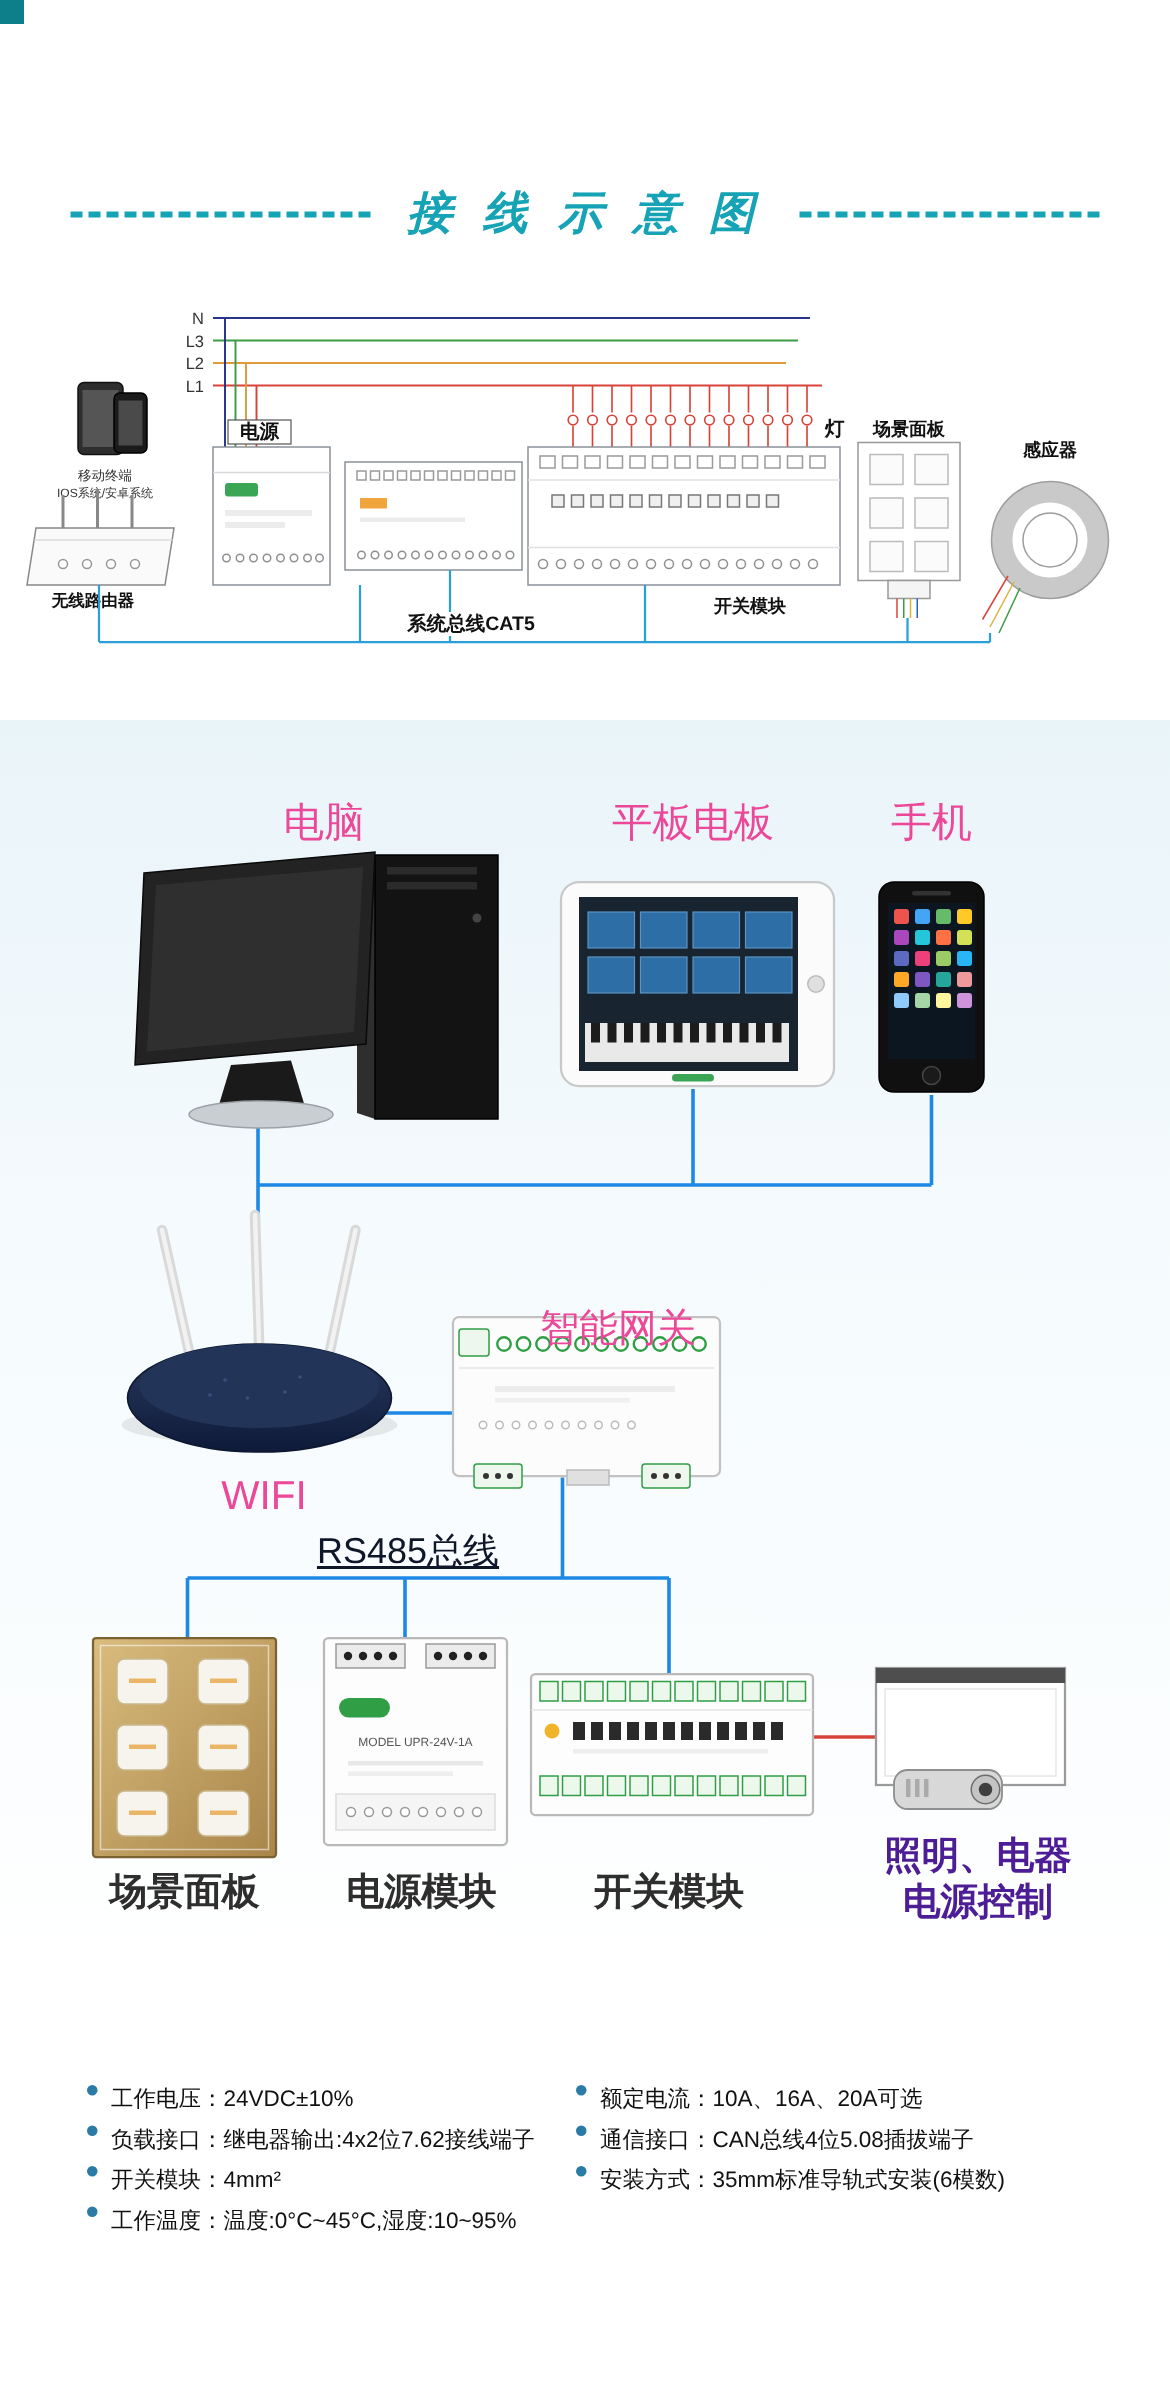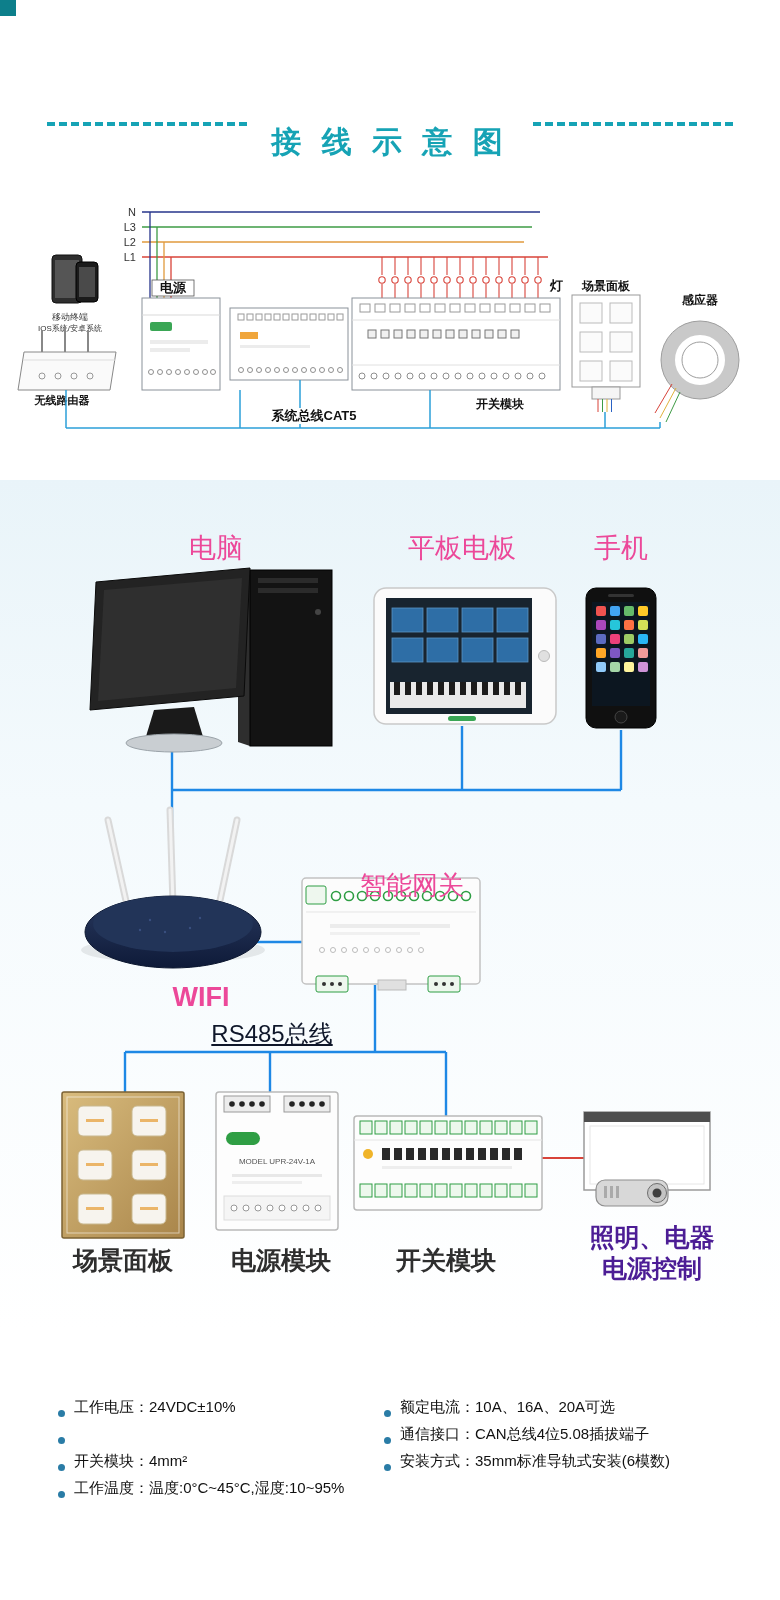--- a/index.html
+++ b/index.html
@@ -1,43 +1,43 @@
 <!DOCTYPE html>
 <html><head>
 <meta charset="utf-8">
 <style>
   * { margin:0; padding:0; box-sizing:border-box; }
   html,body { background:#ffffff; }
   body { font-family:"Liberation Sans","DejaVu Sans",sans-serif; }
   .page { position:relative; width:780px; height:1600px; background:#ffffff; overflow:hidden; }
   .corner { position:absolute; left:0; top:0; width:16px; height:16px; background:#0d7f8b; }
 
-  .title-row { position:absolute; top:122px; left:0; width:100%; display:flex; align-items:flex-start; justify-content:center; gap:24px; }
+  .title-row { position:absolute; top:122px; left:0; width:100%; display:flex; align-items:center; justify-content:center; gap:24px;font-style:italic; }
   .title-dash { width:200px; height:0; border-top:4px dashed #16a3b5; }
   .title-text { font-size:30px; font-weight:bold; color:#16a3b5; letter-spacing:6px; white-space:nowrap; }
 
   .schematic { position:absolute; top:180px; left:0; }
   .mid-bg { position:absolute; top:480px; left:0; width:780px; height:850px;
             background:linear-gradient(180deg,#e9f4f9 0%,#f4fafd 38%,#ffffff 100%); }
   .middle-svg { position:absolute; top:480px; left:0; }
 
   .lbl { position:absolute; transform:translateX(-50%); white-space:nowrap; color:#ec4899; }
   .lbl.dev { font-size:27px; }
   .lbl.gw { font-size:26px; }
-  .lbl.wifi { font-size:27px; font-weight:700;margin-left:25px; }
+  .lbl.wifi { font-size:27px; font-weight:400; }
   .lbl.rs485 { font-size:24px; color:#0f172a;text-decoration:underline; }
   .lbl.rowlabel { font-size:25px; font-weight:700; color:#2e2e2e; }
   .lbl.lighting { font-size:25px; font-weight:700; color:#4c1d95; line-height:31px; text-align:center; }
   .lbl.lighting span { display:block; }
 
   .specs { position:absolute; top:1390px; left:0; width:780px; font-size:15px; color:#111; }
   .spec-col { position:absolute; top:0; }
   .spec-col.left { left:58px; }
   .spec-col.right { left:384px; }
-  .spec-row { display:flex; align-items:flex-end; height:27px; }
+  .spec-row { display:flex; align-items:flex-start; height:27px; }
   .bullet { width:7px; height:7px; border-radius:50%; background:#2a7ca6; margin-right:9px; flex:0 0 auto; }
 </style>
 </head>
 <body>
 
 <div class="page">
 
   <div class="corner"></div>
 
   <div class="title-row">
@@ -571,20 +571,21 @@
   </div>
 
   <div class="specs">
     <div class="spec-col left">
       <div class="spec-row">
           <span class="bullet"></span>
           <span>工作电压：24VDC±10%</span>
         </div>
       <div class="spec-row">
           <span class="bullet"></span>
+          <span>负载接口：继电器输出:4x2位7.62接线端子</span>
         </div>
       <div class="spec-row">
           <span class="bullet"></span>
           <span>开关模块：4mm²</span>
         </div>
       <div class="spec-row">
           <span class="bullet"></span>
           <span>工作温度：温度:0°C~45°C,湿度:10~95%</span>
         </div>
     </div>

